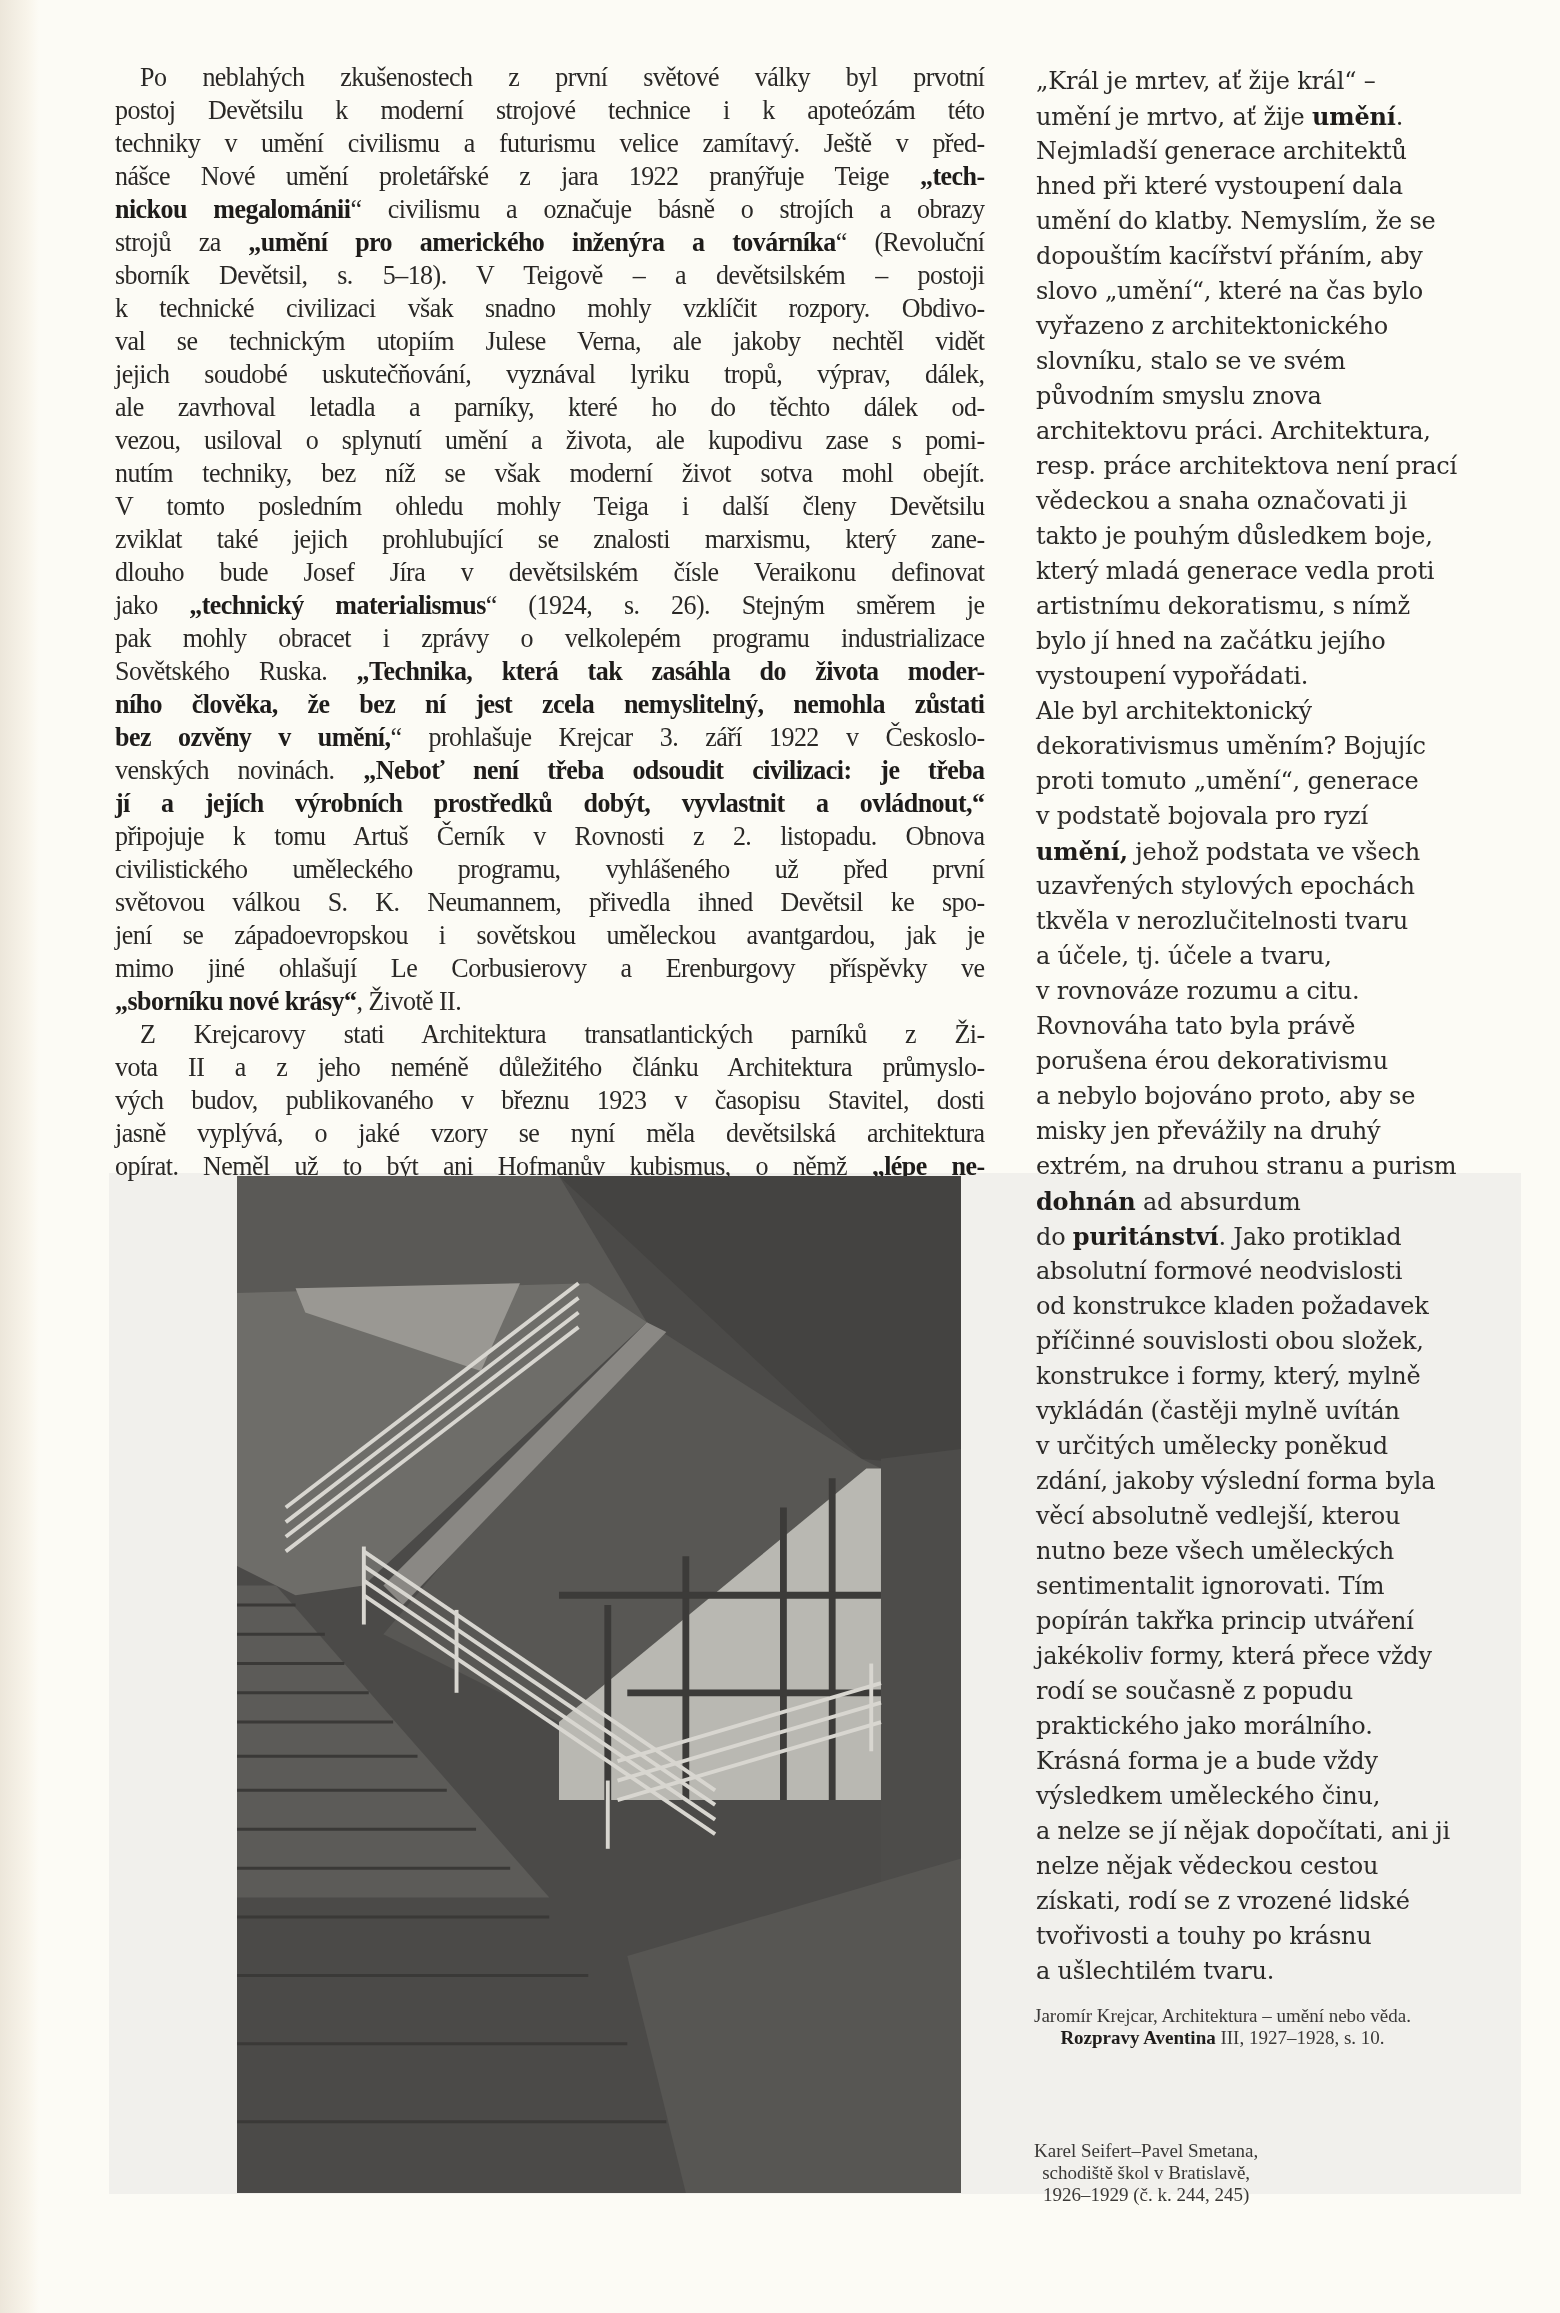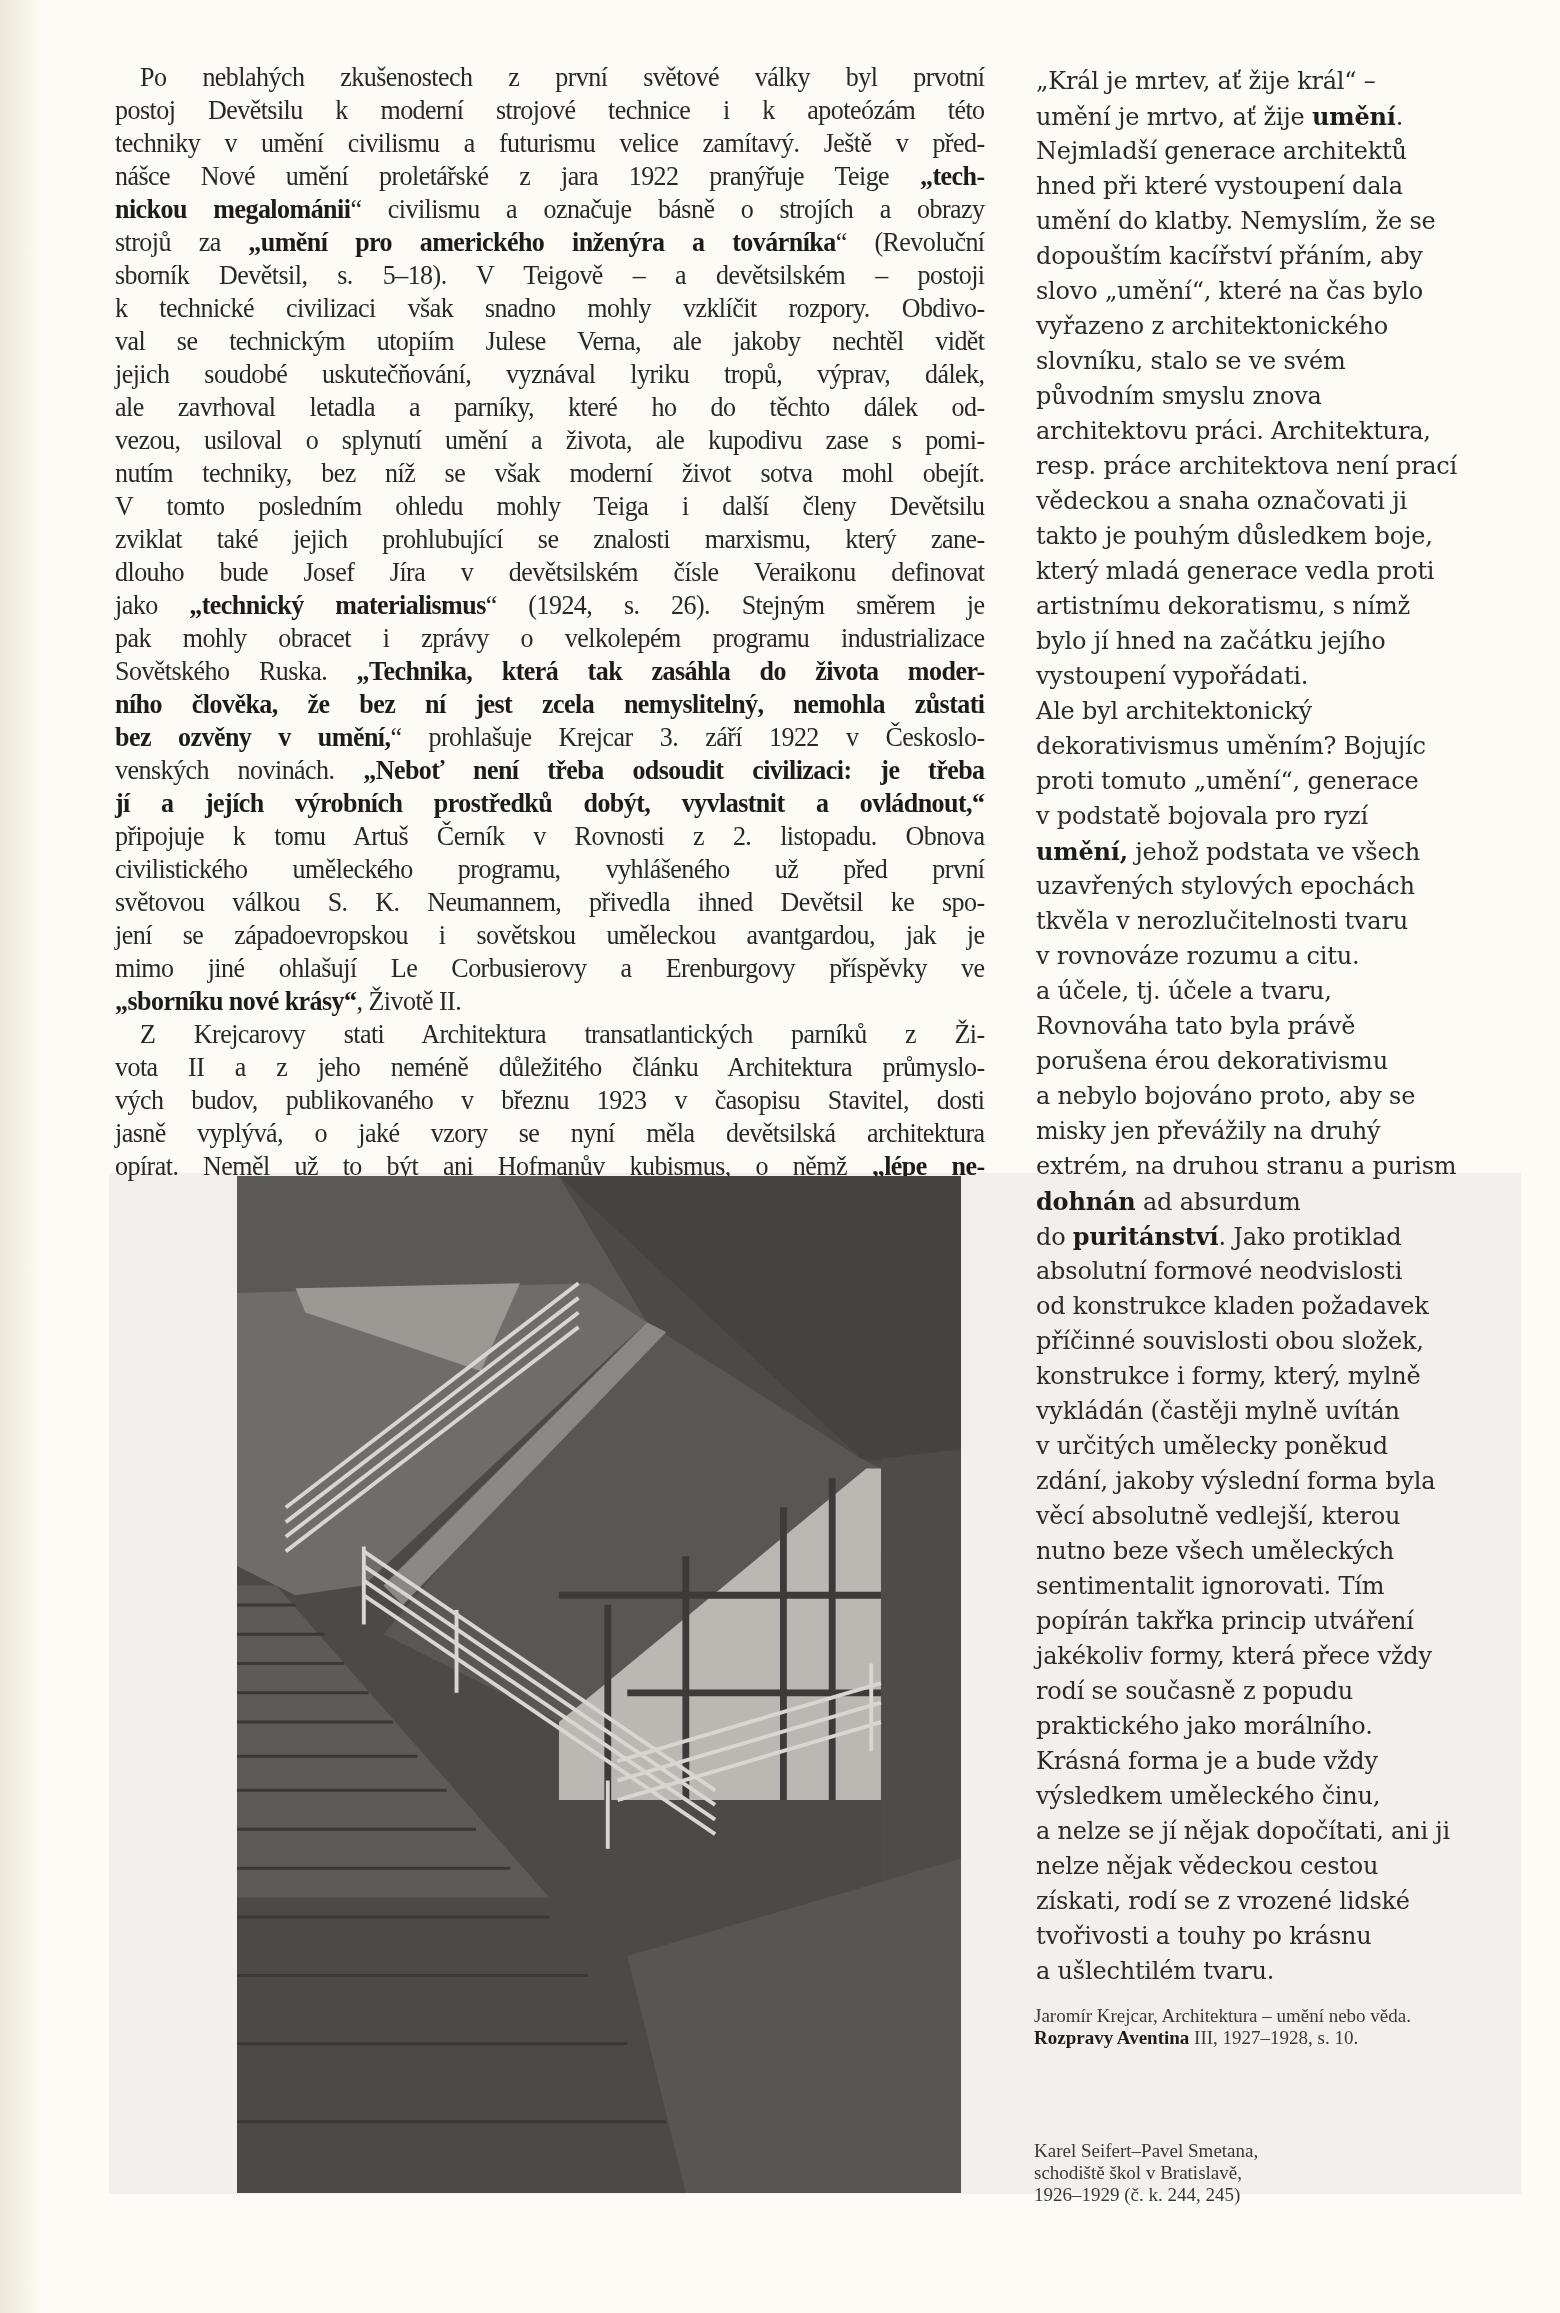--- a/index.html
+++ b/index.html
@@ -39,21 +39,21 @@
     color:#2c2a28;
   }
   .right-col .line { display:block; white-space:nowrap; height:35px; }
   .photo {
     position:absolute; left:237px; top:1176px; width:724px; height:1017px;
     background:#4a4947; overflow:hidden;
   }
   .photo svg { display:block; width:100%; height:100%; }
   .caption {
     position:absolute; left:1034px; font-family:"Liberation Serif", serif;
-    font-size:19px; line-height:22px; color:#3a3836;
+    font-size:19px; line-height:22px; color:#3a3836;text-align:center;
   }
   .caption .line { display:block; white-space:nowrap; }
   .cap1 { top:2005px; }
   .cap2 { top:2140px; }
 </style>
 </head>
 <body>
 
 <div class="gutter-shade"></div>
 <div class="grey-panel"></div>
@@ -114,22 +114,22 @@
   <span class="line">artistnímu dekoratismu, s nímž</span>
   <span class="line">bylo jí hned na začátku jejího</span>
   <span class="line">vystoupení vypořádati.</span>
   <span class="line">Ale byl architektonický</span>
   <span class="line">dekorativismus uměním? Bojujíc</span>
   <span class="line">proti tomuto „umění“, generace</span>
   <span class="line">v podstatě bojovala pro ryzí</span>
   <span class="line"><b>umění,</b><span> jehož podstata ve všech</span></span>
   <span class="line">uzavřených stylových epochách</span>
   <span class="line">tkvěla v nerozlučitelnosti tvaru</span>
+  <span class="line">a účele, tj. účele a tvaru,</span>
   <span class="line">v rovnováze rozumu a citu.</span>
-  <span class="line">a účele, tj. účele a tvaru,</span>
   <span class="line">Rovnováha tato byla právě</span>
   <span class="line">porušena érou dekorativismu</span>
   <span class="line">a nebylo bojováno proto, aby se</span>
   <span class="line">misky jen převážily na druhý</span>
   <span class="line">extrém, na druhou stranu a purism</span>
   <span class="line"><b>dohnán</b><span> ad absurdum</span></span>
   <span class="line"><span>do </span><b>puritánství</b><span>. Jako protiklad</span></span>
   <span class="line">absolutní formové neodvislosti</span>
   <span class="line">od konstrukce kladen požadavek</span>
   <span class="line">příčinné souvislosti obou složek,</span>

